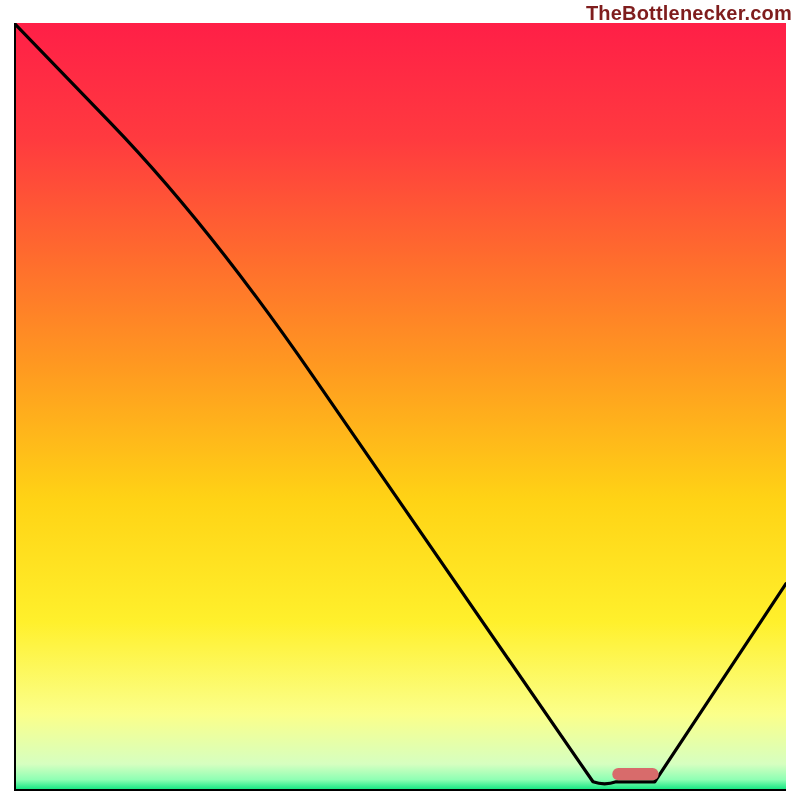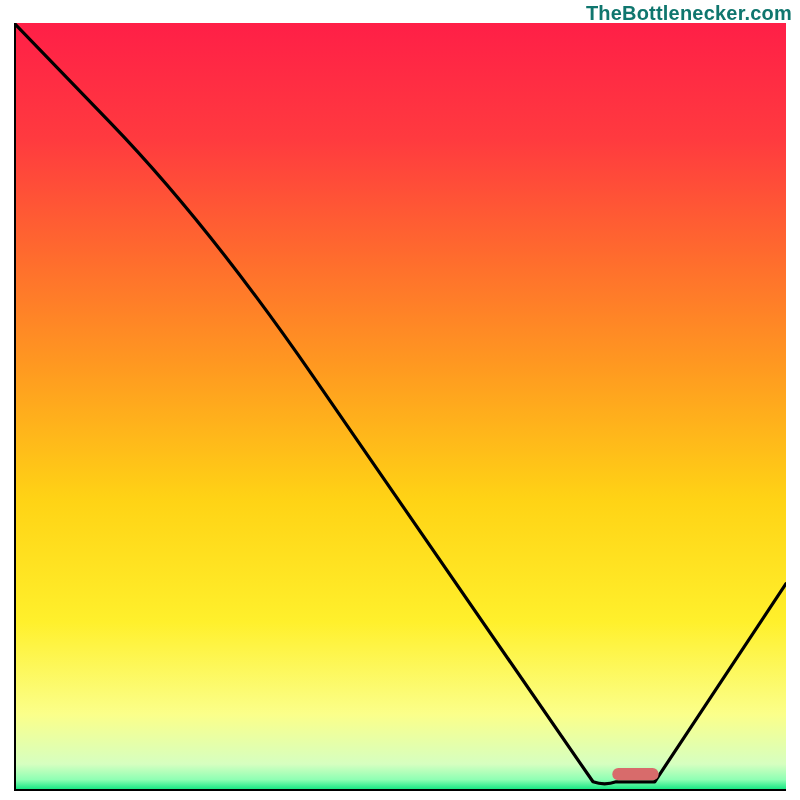--- a/index.html
+++ b/index.html
@@ -14,21 +14,21 @@
     position: relative;
     width: 800px;
     height: 800px;
   }
   .attr {
     position: absolute;
     top: 2px;
     right: 8px;
     font-size: 20px;
     font-weight: 600;
-    color: #0f766e;
+    color: #7f1d1d;
     letter-spacing: 0.2px;
     text-align: right;
   }
   .plot {
     position: absolute;
     left: 14px;
     top: 23px;
     width: 772px;
     height: 768px;
   }

